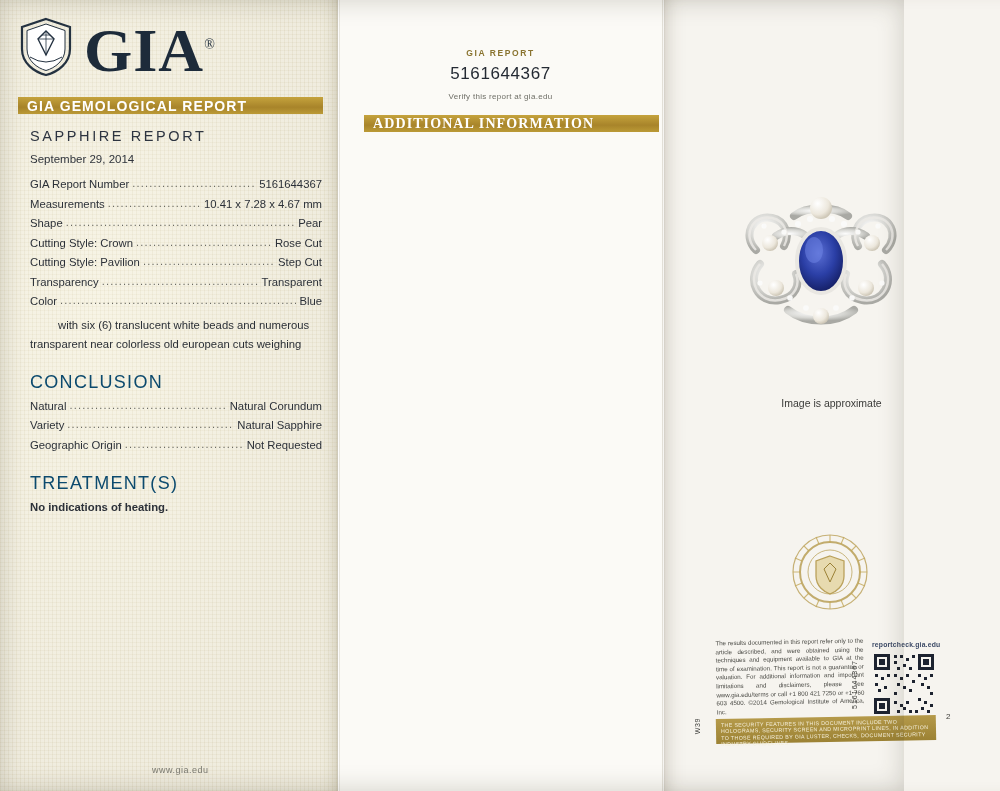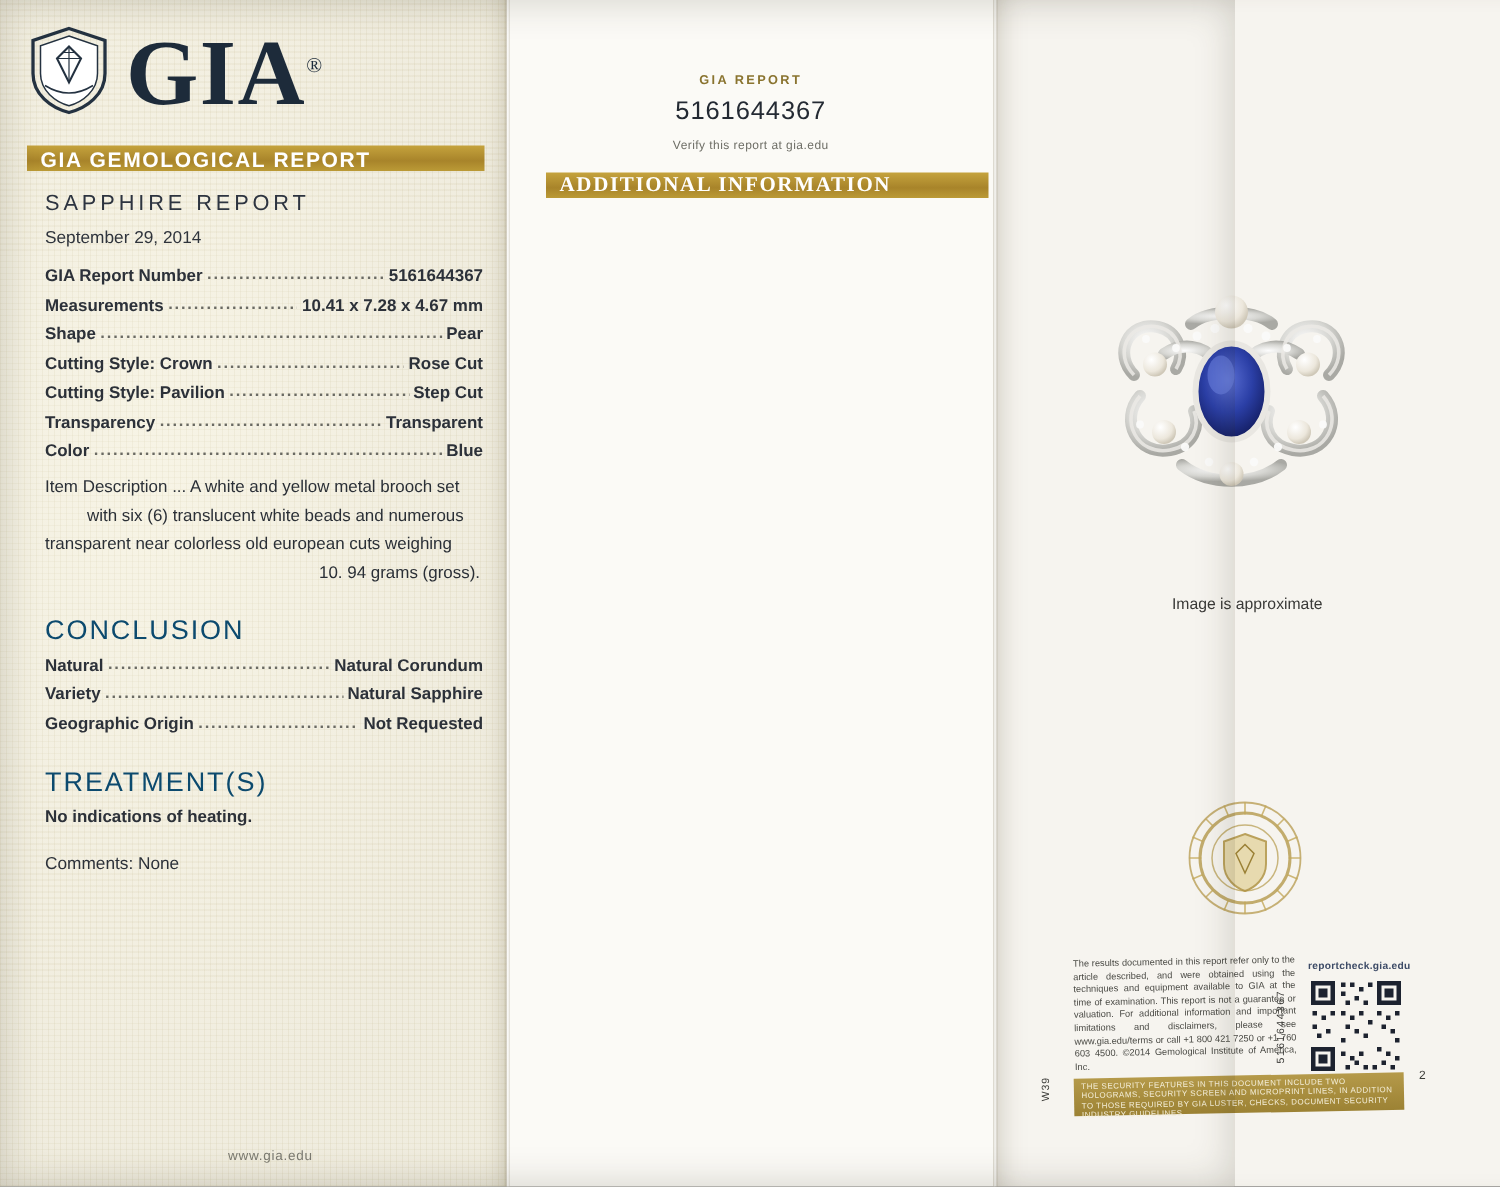--- a/index.html
+++ b/index.html
@@ -19,21 +19,21 @@
     width: 1000px;
     height: 791px;
     background: #8a8a86;
   }
 
   
   .sheet {
     position: absolute;
     top: 0;
     left: 0;
-    width: 823px;
+    width: 904px;
     height: 791px;
     background: #efeee9;
   }
 
   
   .panel {
     position: absolute;
     top: 0;
     height: 791px;
   }
@@ -155,21 +155,20 @@
     color: #2f343c;
   }
 
   .line {
     display: flex;
     align-items: baseline;
     font-size: 11.3px;
     line-height: 19.5px;
     color: #2c3139;
     white-space: nowrap;
-    font-weight: bold;
   }
   .line .lbl { flex: 0 0 auto; }
   .line .dots {
     flex: 1 1 auto;
     margin: 0 3px;
     overflow: hidden;
     white-space: nowrap;
     color: #6a6a63;
     font-size: 11px;
     letter-spacing: 1.2px;
@@ -415,24 +414,22 @@
         <span class="dots">..................................................................................................</span>
         <span class="val">Transparent</span>
       </div>
       <div class="line">
         <span class="lbl">Color</span>
         <span class="dots">..................................................................................................</span>
         <span class="val">Blue</span>
       </div>
 
       <div class="desc-block">
-        <div class="desc-l1">Item Description ... A white and yellow metal brooch set</div>
         <div class="desc-l2">with six (6) translucent white beads and numerous</div>
         <div class="desc-l3">transparent near colorless old european cuts weighing</div>
-        <div class="desc-l4">10. 94 grams (gross).</div>
       </div>
 
       <div class="section-head">CONCLUSION</div>
 
       <div class="line">
         <span class="lbl">Natural</span>
         <span class="dots">..................................................................................................</span>
         <span class="val">Natural Corundum</span>
       </div>
       <div class="line">
@@ -442,21 +439,20 @@
       </div>
       <div class="line">
         <span class="lbl">Geographic Origin</span>
         <span class="dots">..................................................................................................</span>
         <span class="val">Not Requested</span>
       </div>
 
       <div class="section-head">TREATMENT(S)</div>
       <div class="treat-note">No indications of heating.</div>
 
-      <div class="comments">Comments: None</div>
     </div>
 
     <div class="gia-url">www.gia.edu</div>
 
     <div class="mid-head">
       <div class="mid-label">GIA REPORT</div>
       <div class="mid-number">5161644367</div>
       <div class="mid-verify">Verify this report at gia.edu</div>
     </div>
 

